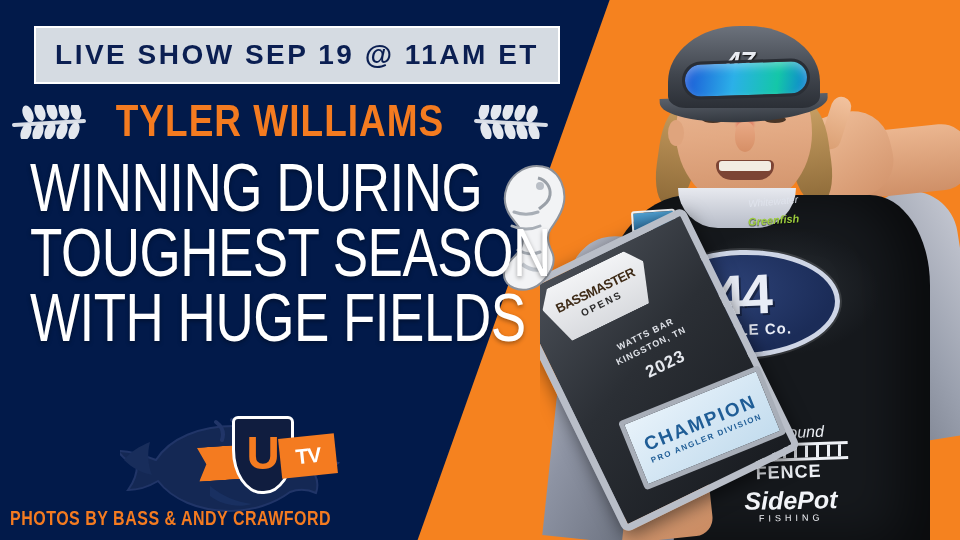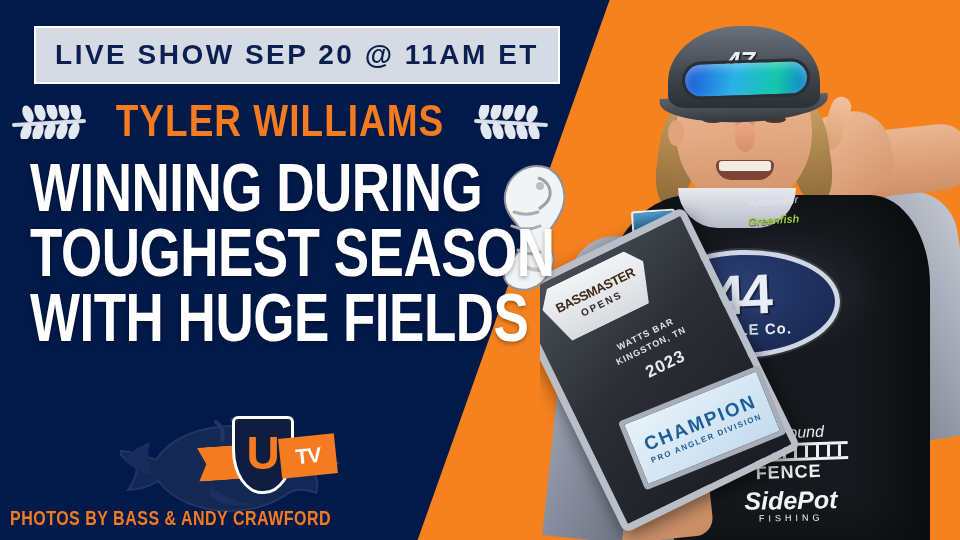--- a/index.html
+++ b/index.html
@@ -307,21 +307,21 @@
     display:flex;align-items:center;justify-content:center;gap:24px;
   }
   .guest-name{
     font-size:37px;font-weight:bold;color:#F47B20;letter-spacing:1px;
     transform:scaleY(1.18);white-space:nowrap;
   }
   .leaf{width:84px;height:34px;flex:0 0 auto;}
 
   .headline{
     position:absolute;left:30px;top:156px;width:520px;z-index:5;
-    color:#ffffff;font-weight:bold;line-height:.92;
+    color:#ffffff;font-weight:normal;line-height:.92;
   }
   .headline div{
     font-size:53px;letter-spacing:-.5px;transform:scaleY(1.3);
     transform-origin:left top;margin-bottom:16px;white-space:nowrap;
     text-shadow:0 2px 4px rgba(0,0,0,.35);
   }
 
   
   .fish-orn{position:absolute;left:478px;top:160px;width:96px;height:132px;z-index:4;}
 
@@ -445,21 +445,21 @@
 
   <svg class="fish-orn" viewBox="0 0 96 132">
     <path d="M70 8c12 6 18 20 16 34-2 13-9 20-14 28-4 7-2 14 2 22 4 9 1 18-8 28-8 9-20 12-30 8-8-3-12-11-9-19 3-9 12-13 16-21 4-9 1-18-6-26C28 52 24 40 29 27 34 14 50 1 70 8z" fill="#f2f3f5" stroke="#8d929b" stroke-width="2"></path>
     <path d="M60 18c8 2 13 9 12 17-1 7-6 10-11 14" fill="none" stroke="#9aa0a8" stroke-width="3"></path>
     <circle cx="62" cy="26" r="4" fill="#b9bec6"></circle>
     <path d="M36 52c8 3 16 3 24 0M34 66c9 4 19 4 28 0M40 90c7 4 15 5 22 2" fill="none" stroke="#a8aeb6" stroke-width="3" stroke-linecap="round"></path>
     <path d="M44 104c6 5 14 7 22 5" fill="none" stroke="#c3c8cf" stroke-width="4"></path>
   </svg>
 
   <div class="live-bar">
-    <span>LIVE SHOW SEP 20 @ 11AM ET</span>
+    <span>LIVE SHOW SEP 19 @ 11AM ET</span>
   </div>
 
   <div class="name-row">
     <svg class="leaf" viewBox="0 0 84 34">
       <path d="M6 20 L76 16" stroke="#d8dde6" stroke-width="4" stroke-linecap="round" fill="none"></path>
       <g fill="#e3e7ee">
         <ellipse cx="20" cy="9" rx="5" ry="9" transform="rotate(-22 20 9)"></ellipse>
         <ellipse cx="32" cy="7" rx="5" ry="9" transform="rotate(-20 32 7)"></ellipse>
         <ellipse cx="44" cy="6" rx="5" ry="9" transform="rotate(-18 44 6)"></ellipse>
         <ellipse cx="56" cy="6" rx="5" ry="9" transform="rotate(-16 56 6)"></ellipse>

